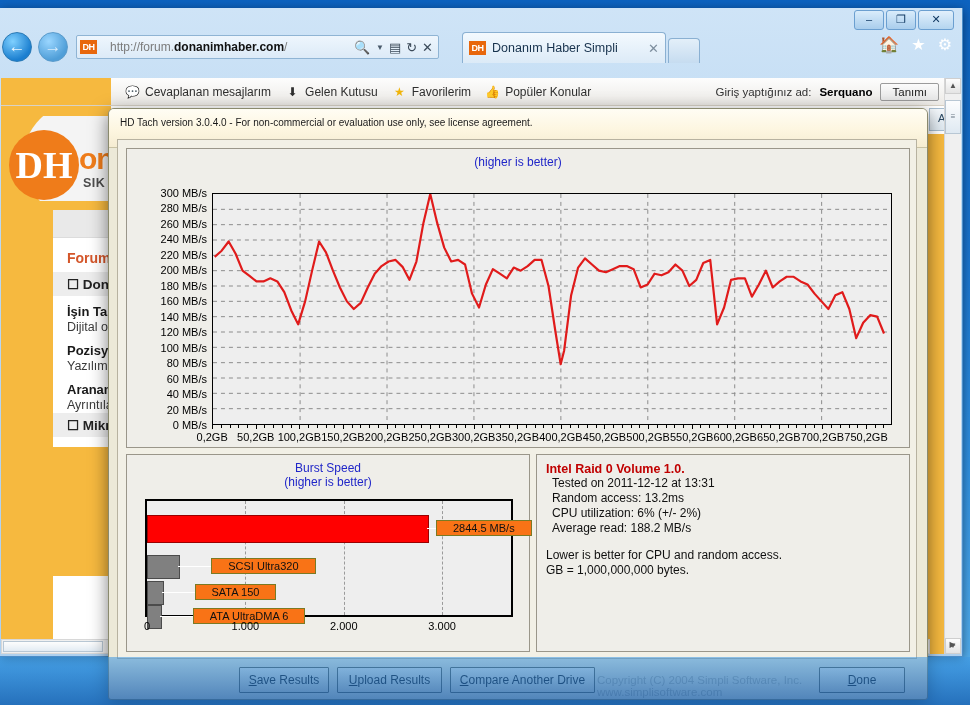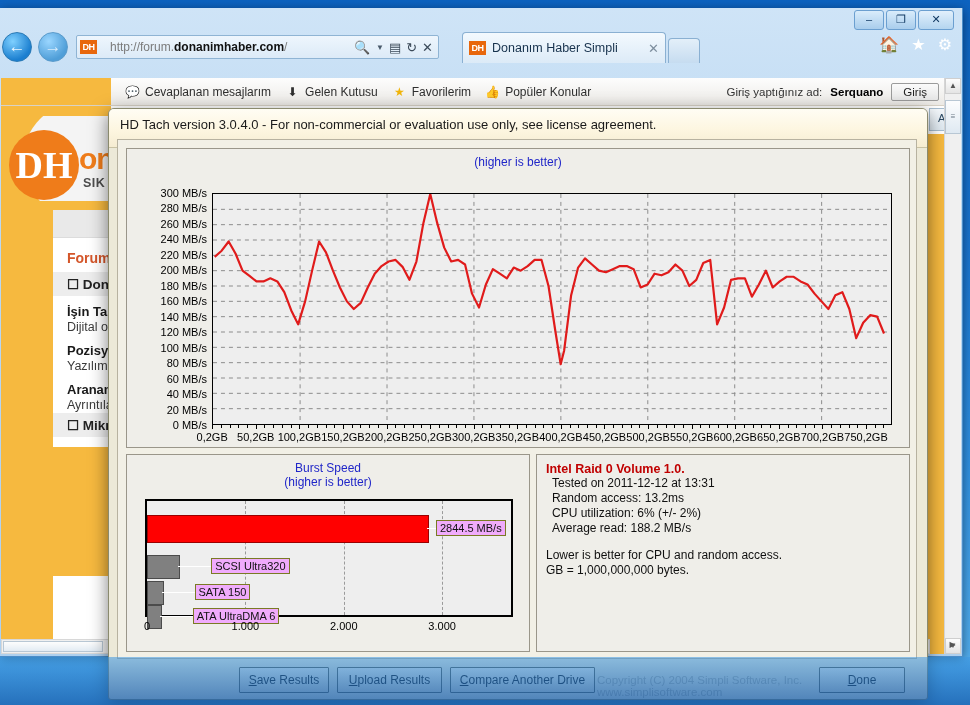--- a/index.html
+++ b/index.html
@@ -98,21 +98,21 @@
     border:1px solid #d8d8d8;box-sizing:border-box;}
   #hthumb{position:absolute;left:1px;top:1px;width:100px;height:11px;
     background:linear-gradient(180deg,#fdfdfd,#e2ebf3);border:1px solid #b8c7d4;box-sizing:border-box;}
   #hsarrow{position:absolute;right:2px;bottom:2px;width:15px;height:14px;font-size:8px;color:#555;text-align:center;}
   
   #hdtach{position:absolute;left:108px;top:108px;width:818px;height:590px;
     background:#ece9d8;border:1px solid #8a8a6e;border-radius:6px 6px 3px 3px;
     box-shadow:0 5px 18px rgba(0,0,0,.5);}
   #hdtitle{height:39px;border-radius:5px 5px 0 0;
     background:linear-gradient(180deg,#fffdf4 0%,#fdf6e0 55%,#f5ecd2 100%);
-    color:#1a1a1a;font-size:13px;padding:8px 0 0 11px;box-sizing:border-box;
+    color:#1a1a1a;font-size:10px;padding:8px 0 0 11px;box-sizing:border-box;
     border-bottom:1px solid #c9c2a4;}
   #hdinner{position:absolute;left:8px;top:30px;width:800px;height:520px;
     background:#f2f0e6;border:1px solid #b7b2a0;box-sizing:border-box;}
   
   #seqpanel{position:absolute;left:8px;top:8px;width:784px;height:300px;
     background:#efeee9;border:1px solid #9a968a;box-sizing:border-box;}
   .charttitle{text-align:center;color:#2026c8;font-size:12px;padding-top:6px;line-height:14px;}
   #plotwrap{position:absolute;left:85px;top:44px;width:680px;height:232px;}
   #plot{position:absolute;inset:0;background:#eeeeee;border:1px solid #000;box-sizing:border-box;}
   .ylab{position:absolute;right:calc(100% + 5px);transform:translateY(-50%);
@@ -122,22 +122,22 @@
   .xtick{position:absolute;top:100%;width:1px;height:4px;background:#000;}
   .xtick.minor{height:3px;}
   
   #burstpanel{position:absolute;left:8px;top:314px;width:404px;height:198px;
     background:#efeee9;border:1px solid #9a968a;box-sizing:border-box;}
   #burstplot{position:absolute;left:18px;top:44px;width:368px;height:118px;
     background:#eeeeee;border:2px solid #000;box-sizing:border-box;}
   .bar{position:absolute;left:0;height:22px;}
   .bar.red{background:#ff0000;border:1px solid #9a0000;}
   .bar.grey{background:#808080;border:1px solid #4b4b4b;}
-  .barlabel{position:absolute;background:#f0abfc;border:1px solid #7a7a24;
-    font-size:11px;color:#111;padding:1px 3px;white-space:nowrap;transform:translateY(-50%);}
+  .barlabel{position:absolute;background:#f97316;border:1px solid #7a7a24;
+    font-size:11px;color:#111;padding:1px 16px;white-space:nowrap;transform:translateY(-50%);}
   .barlead{position:absolute;height:1px;background:#ffffff;}
   .bxlab{position:absolute;top:calc(100% + 5px);transform:translateX(-50%);font-size:11px;color:#000;}
   .bgrid{position:absolute;top:0;bottom:0;width:0;border-left:1px dashed #9a9a9a;}
   
   #infopanel{position:absolute;left:418px;top:314px;width:374px;height:198px;
     background:#efeee9;border:1px solid #9a968a;box-sizing:border-box;padding:7px 0 0 9px;}
   #infopanel .hdrv{color:#c00000;font-weight:bold;font-size:12.5px;}
   #infopanel .ln{font-size:12px;color:#101010;padding-left:6px;line-height:15px;}
   #infopanel .ln2{font-size:12px;color:#101010;line-height:15px;}
   #infogap{height:12px;}
@@ -211,21 +211,21 @@
         <span class="nicon" style="color:#f1b50a">★</span>
         <span>Favorilerim</span>
       </div>
       <div class="navitem">
         <span class="nicon">👍</span>
         <span>Popüler Konular</span>
       </div>
       <div id="loginbox">
         <span>Giriş yaptığınız ad:</span>
         <b>Serquano</b>
-        <span class="smallbtn">Giriş</span>
+        <span class="smallbtn">Tanımı</span>
       </div>
     </div>
 
     <div id="forumbody">
       <div id="searchrow">
         <div id="searchinput"></div>
         <div id="arabtn">ARA</div>
       </div>
 
       <div id="logowrap">

